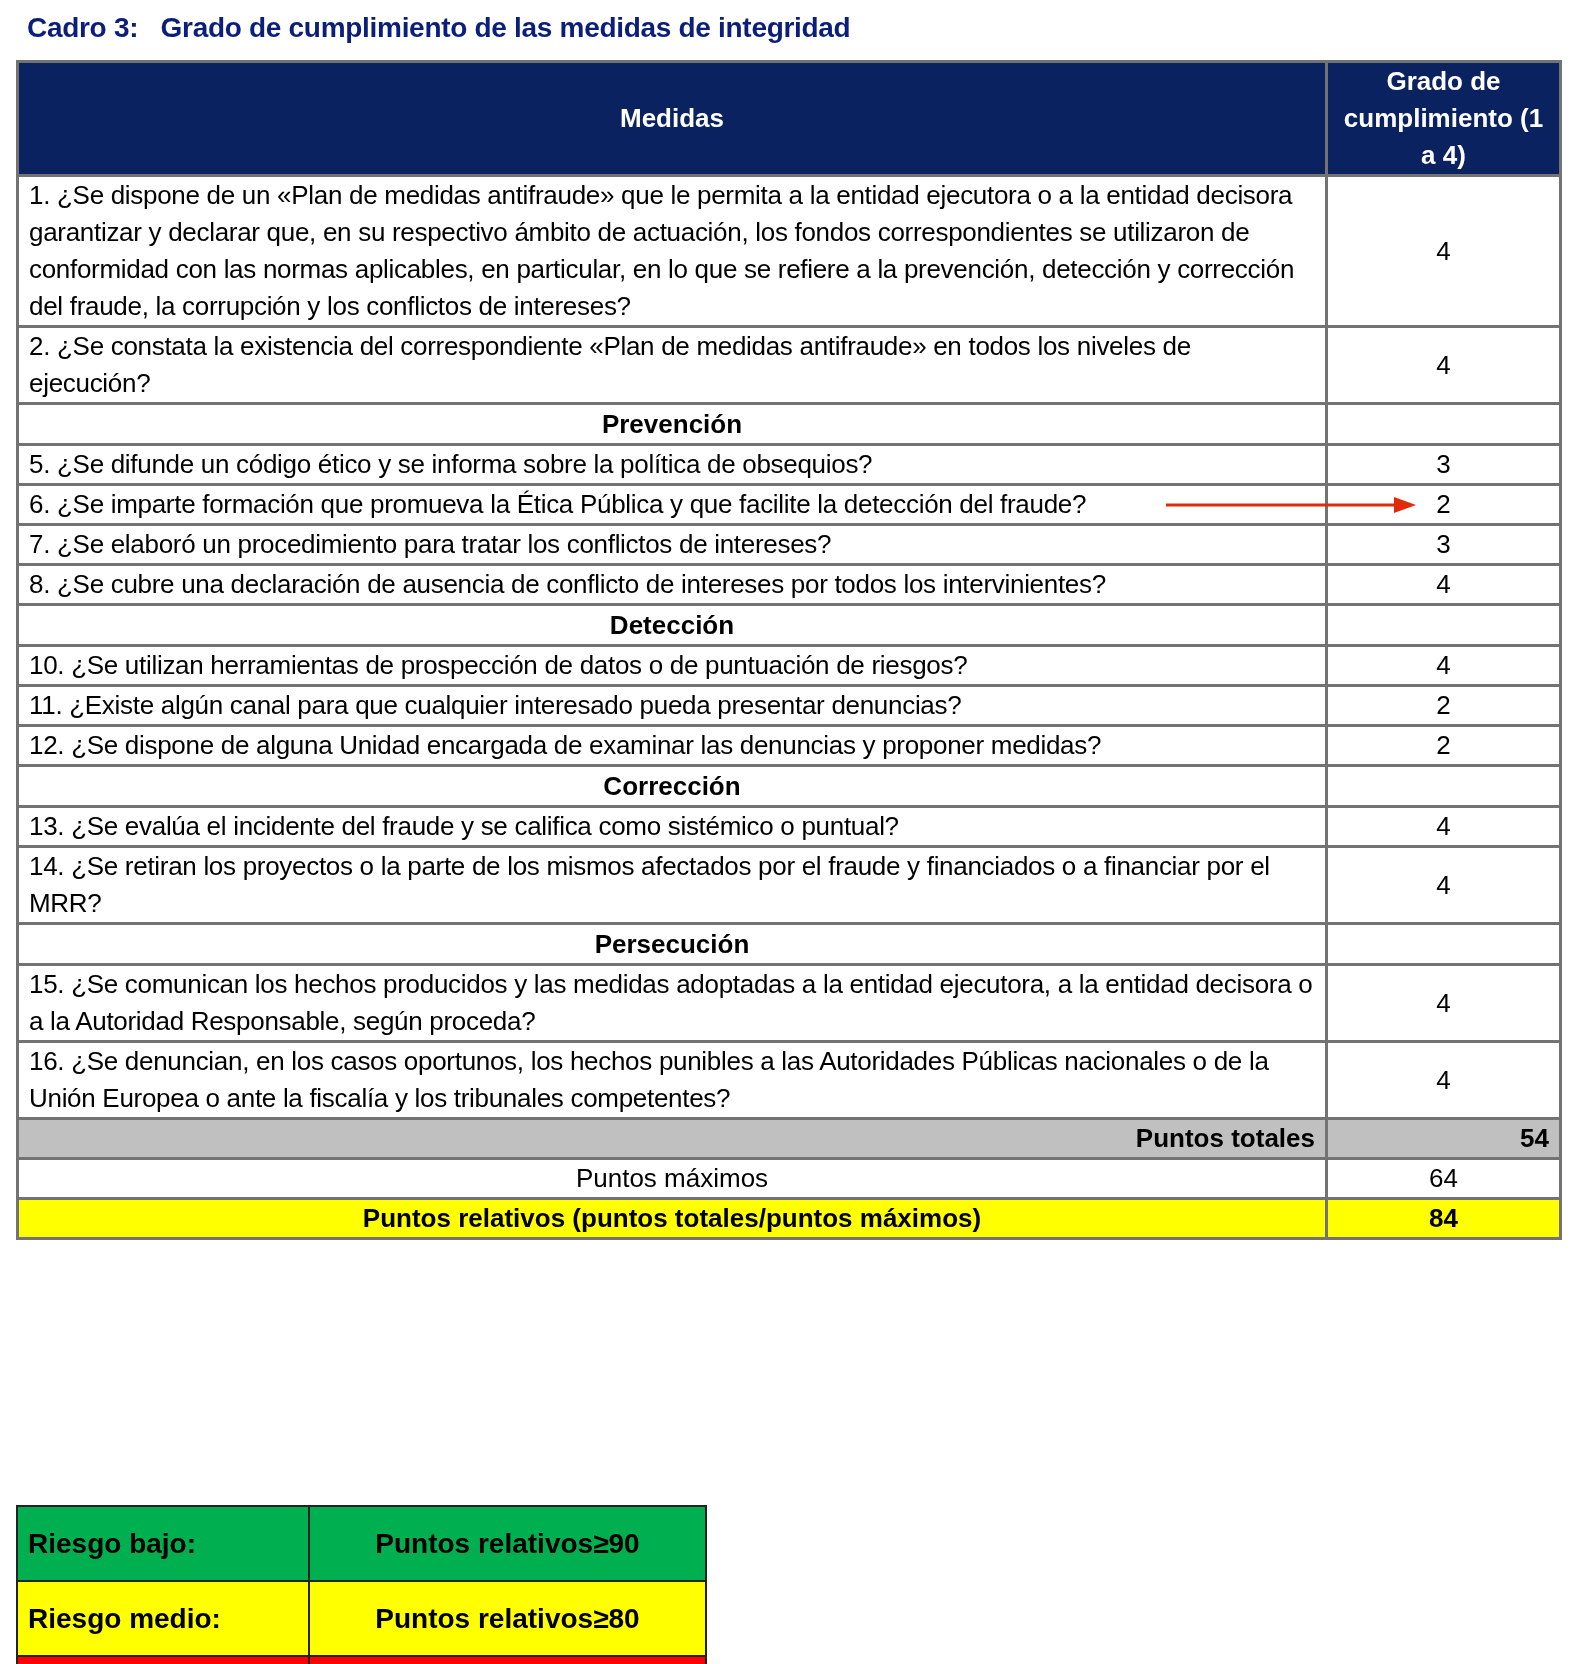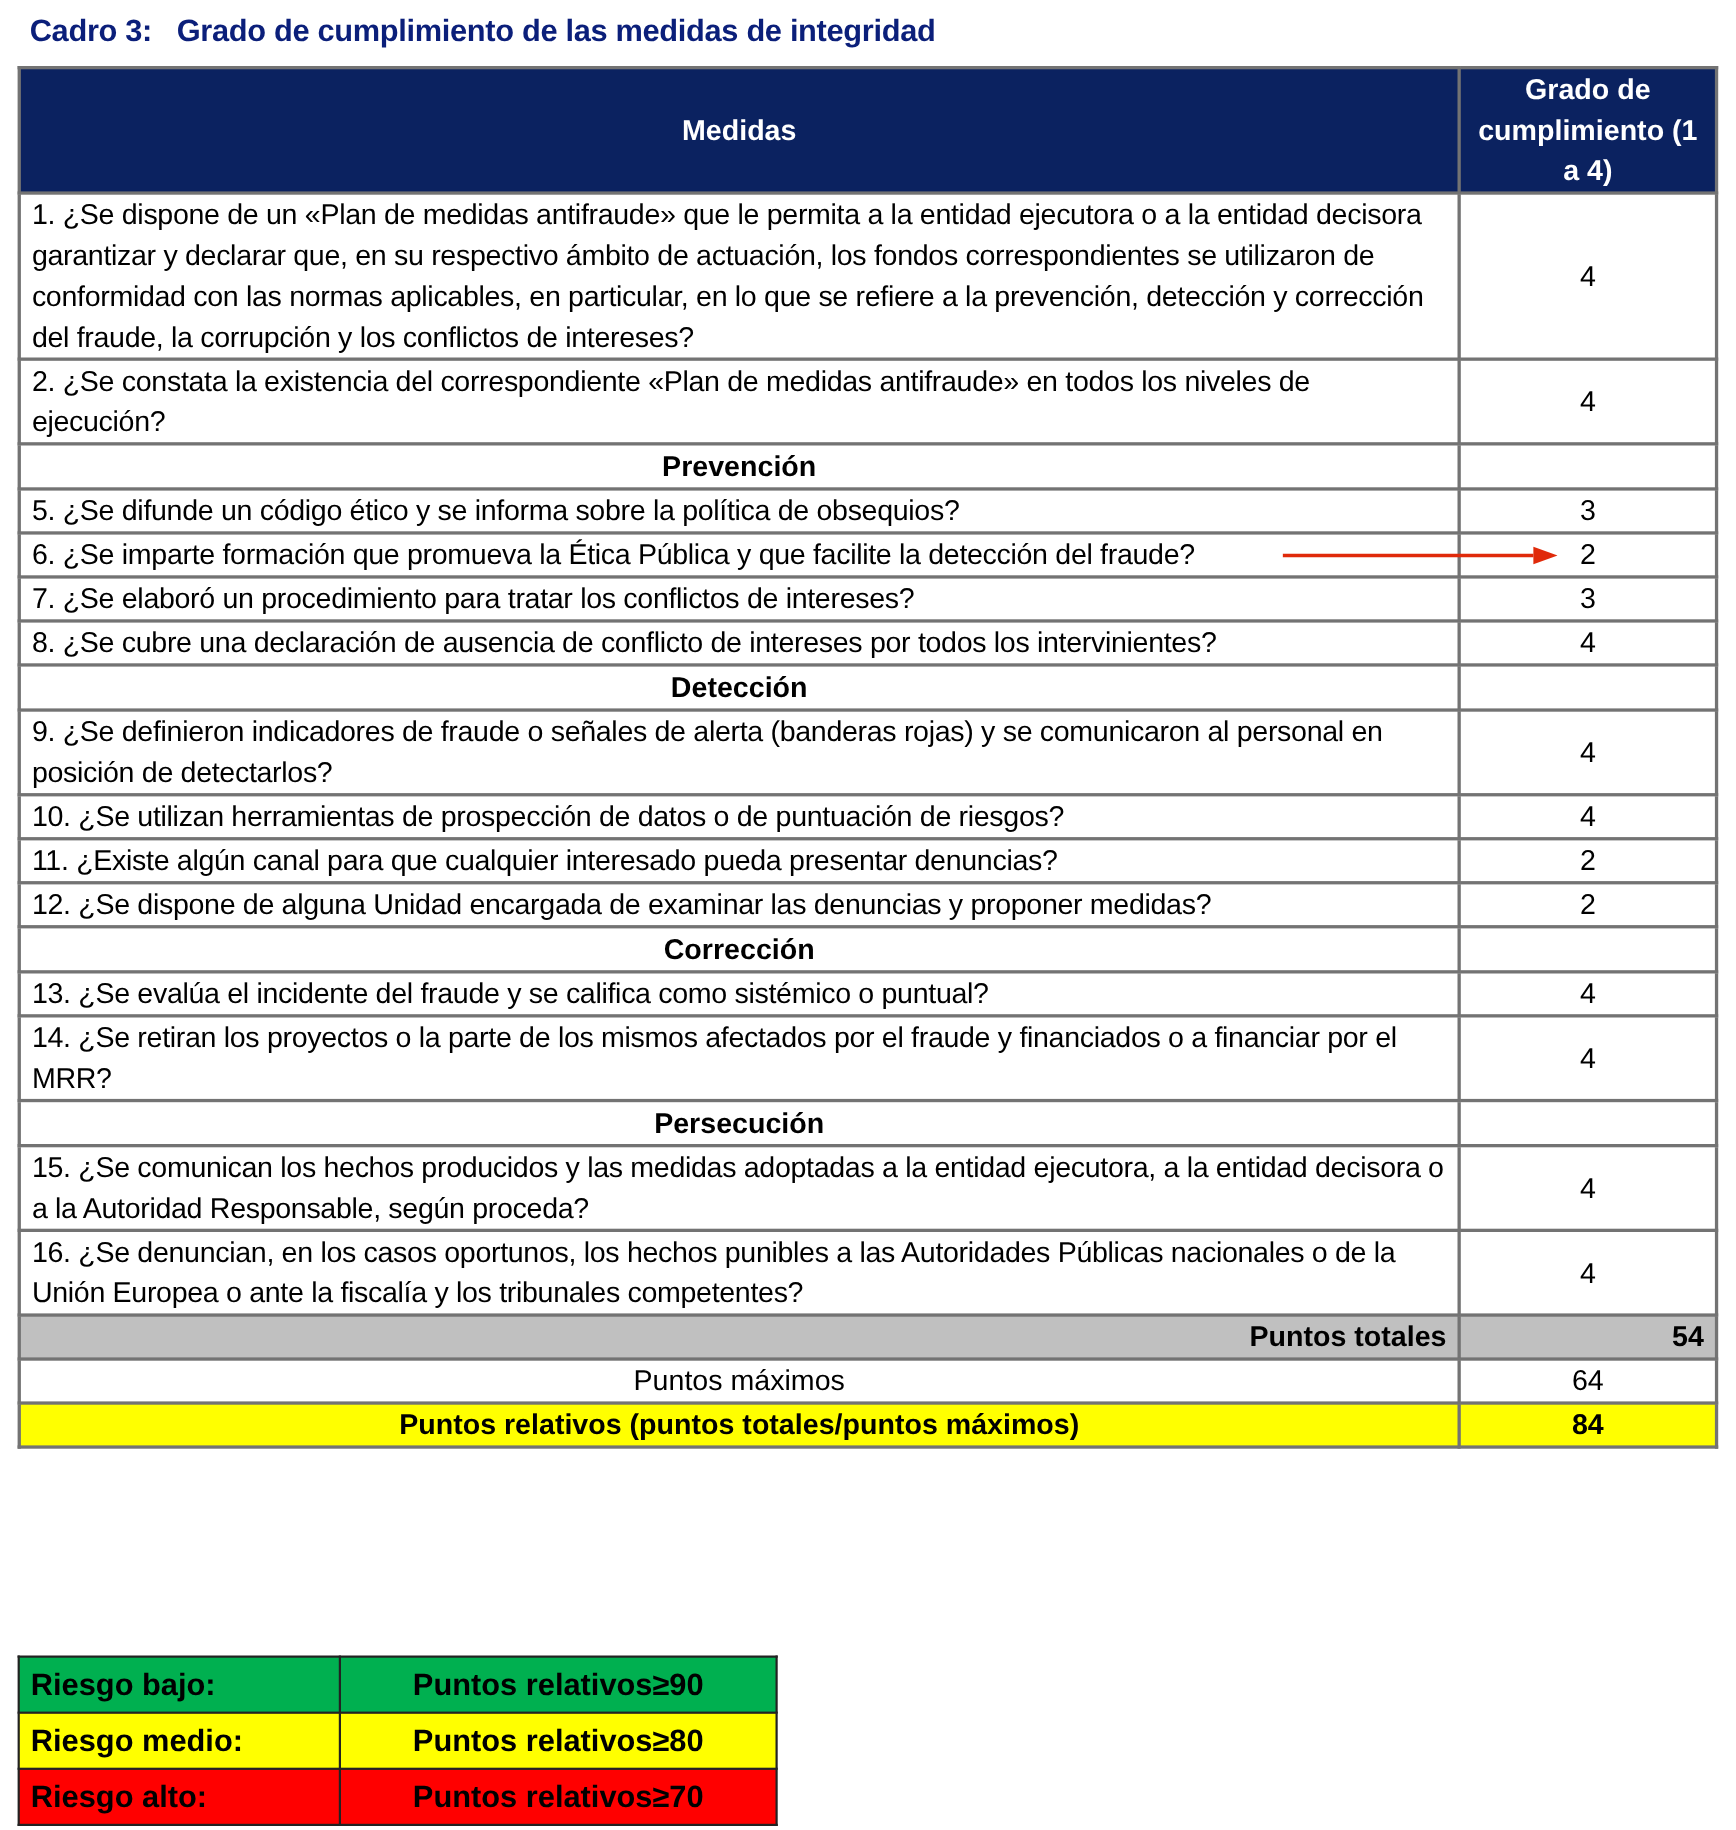--- a/index.html
+++ b/index.html
@@ -11,21 +11,21 @@
   col.c1 { width:1309px; } col.c2 { width:234px; }
   th.h1 { height:110px; }
   td.val { text-align:center; font-size:28px; position:relative; }
   tr.section td { font-weight:bold; text-align:center; height:38px;margin-top:37px; }
   td.q { text-align:left; letter-spacing:-0.3px; }
   tr.total td { background:#c0c0c0; font-weight:bold; text-align:right; height:36px;padding-left:48px; }
   tr.max td { text-align:center; height:36px; }
   tr.rel td { background:#ffff00; font-weight:bold; text-align:center; height:36px; }
   .arrow { position:absolute; right:143px; top:50%; transform:translateY(-50%); width:250px; height:20px; }
   table.risk { position:absolute; left:16px; top:1505px; border-collapse:collapse; table-layout:fixed; width:691px; }
-  table.risk td { border:2px solid #222; font-size:28px; font-weight:bold; height:41px; padding:4px 10px; }
+  table.risk td { border:2px solid #222; font-size:28px; font-weight:bold; height:41px; padding:16px 10px; }
   table.risk td.lbl { width:270px; }
   table.risk td.thr { text-align:center; }
 </style>
 </head>
 <body>
 
 <div class="title">Cadro 3:   Grado de cumplimiento de las medidas de integridad</div>
 
 <table class="main">
   <colgroup>
@@ -66,24 +66,20 @@
         <td class="q">7. ¿Se elaboró un procedimiento para tratar los conflictos de intereses?</td>
         <td class="val"><span>3</span></td>
       </tr>
       <tr>
         <td class="q">8. ¿Se cubre una declaración de ausencia de conflicto de intereses por todos los intervinientes?</td>
         <td class="val"><span>4</span></td>
       </tr>
       <tr class="section">
         <td>Detección</td>
         <td></td>
-      </tr>
-      <tr>
-        <td class="q">9. ¿Se definieron indicadores de fraude o señales de alerta (banderas rojas) y se comunicaron al personal en posición de detectarlos?</td>
-        <td class="val"><span>4</span></td>
       </tr>
       <tr>
         <td class="q">10. ¿Se utilizan herramientas de prospección de datos o de puntuación de riesgos?</td>
         <td class="val"><span>4</span></td>
       </tr>
       <tr>
         <td class="q">11. ¿Existe algún canal para que cualquier interesado pueda presentar denuncias?</td>
         <td class="val"><span>2</span></td>
       </tr>
       <tr>

